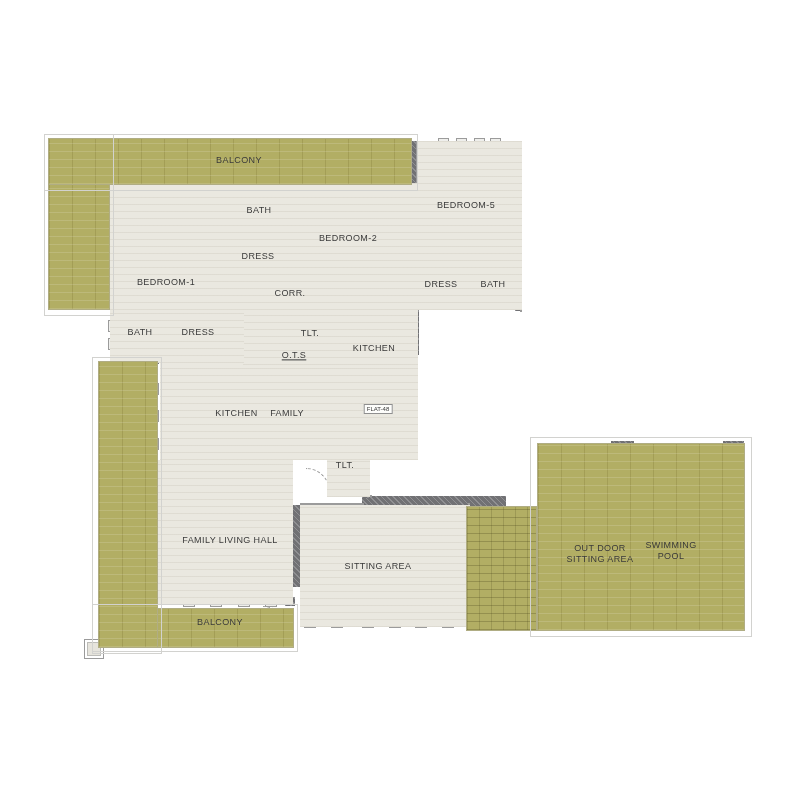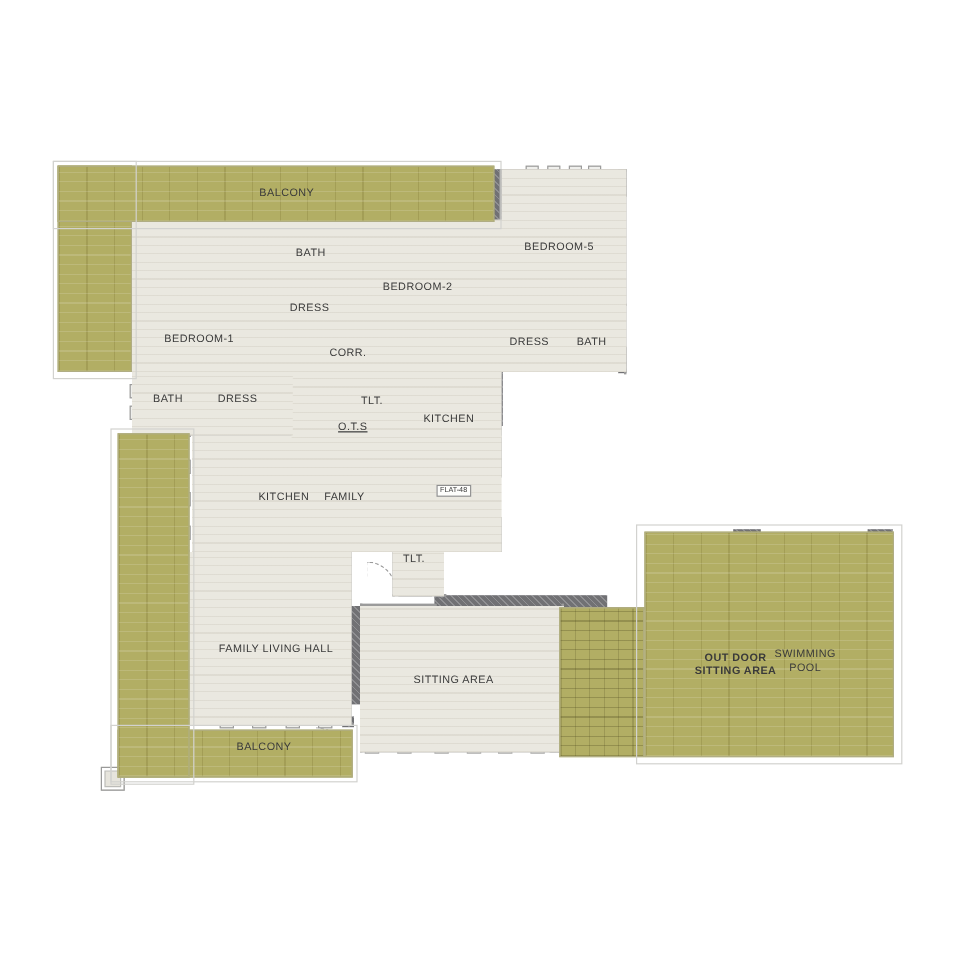--- a/index.html
+++ b/index.html
@@ -241,18 +241,18 @@
     <div class="lbl" style="left:310px;top:334px;">TLT.</div>
     <div class="lbl" style="left:294px;top:356px;text-decoration:underline;">O.T.S</div>
     <div class="lbl" style="left:374px;top:349px;">KITCHEN</div>
     <div class="lbl" style="left:219px;top:414px;padding-left:35px;">KITCHEN</div>
     <div class="lbl" style="left:287px;top:414px;">FAMILY</div>
     <div class="tag" style="left:378px;top:409px;">FLAT-48</div>
     <div class="lbl" style="left:345px;top:466px;">TLT.</div>
     <div class="lbl" style="left:230px;top:541px;">FAMILY LIVING HALL</div>
     <div class="lbl" style="left:378px;top:567px;">SITTING AREA</div>
     <div class="lbl" style="left:220px;top:623px;">BALCONY</div>
-    <div class="lbl" style="left:613px;top:554px;font-weight:bold;">OUT DOOR
+    <div class="lbl" style="left:600px;top:554px;">OUT DOOR
 SITTING AREA</div>
     <div class="lbl" style="left:671px;top:551px;">SWIMMING
 POOL</div>
   </div>
 </div>
 
 </body></html>

